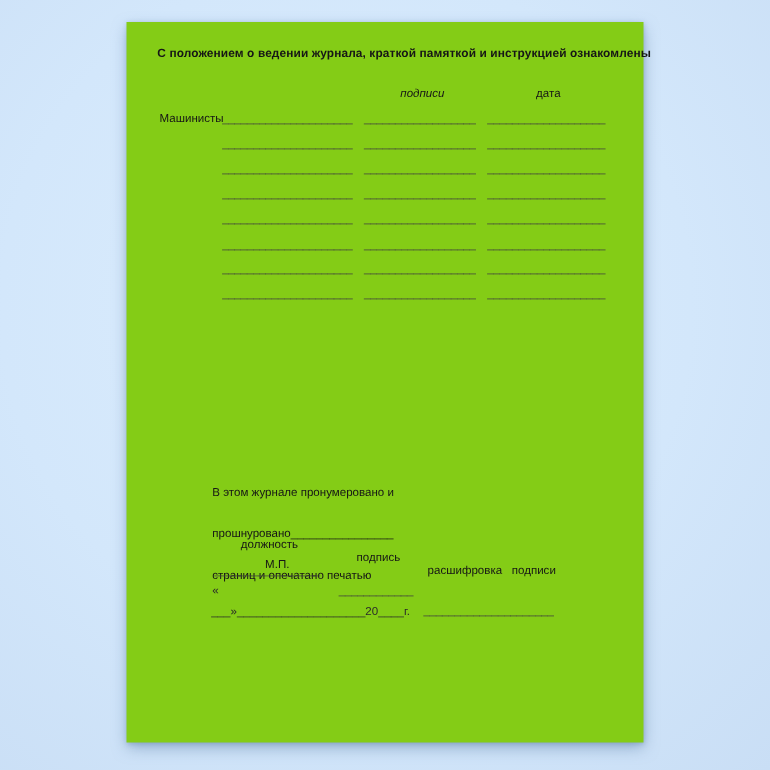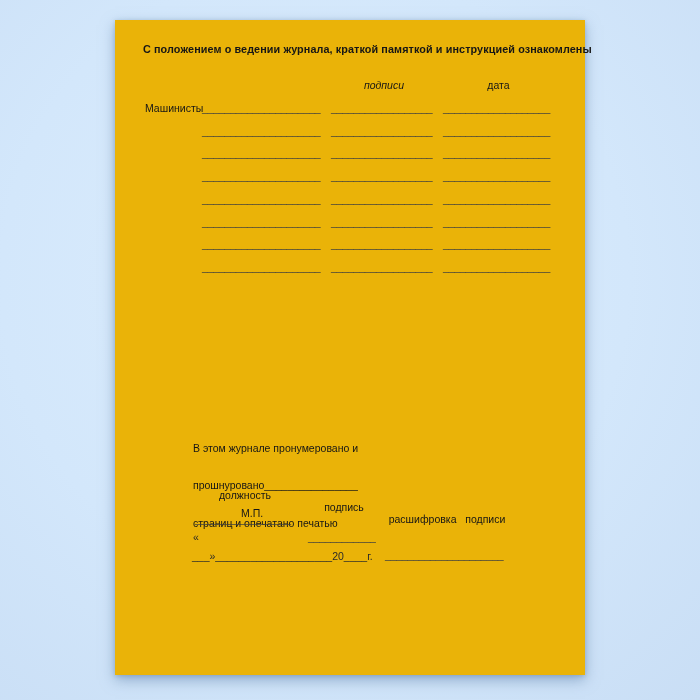--- a/index.html
+++ b/index.html
@@ -6,21 +6,21 @@
   body {
     width: 700px; height: 700px; overflow: hidden;
     background: radial-gradient(circle at 45% 40%, #dcedfd 0%, #d3e7fb 55%, #c9def5 100%);
     font-family: "Liberation Sans", sans-serif;
     color: #161616;
   }
   .stage { position: relative; width: 700px; height: 700px; }
   .page {
     position: absolute; left: 115px; top: 20px;
     width: 470px; height: 655px;
-    background: #eab308;
+    background: #84cc16;
     box-shadow: 0 5px 13px rgba(95, 130, 170, 0.55), 0 1px 4px rgba(95, 130, 170, 0.35);
   }
   .page * { position: absolute; white-space: pre; }
   .title {
     left: 28px; top: 23px;
     font-size: 10.8px; font-weight: bold; letter-spacing: 0.1px;
   }
   .hdr { top: 59px; font-size: 10.5px; text-align: center; }
   .hdr-sign { left: 216px; width: 106px; font-style: italic; }
   .hdr-date { left: 327px; width: 113px; }

